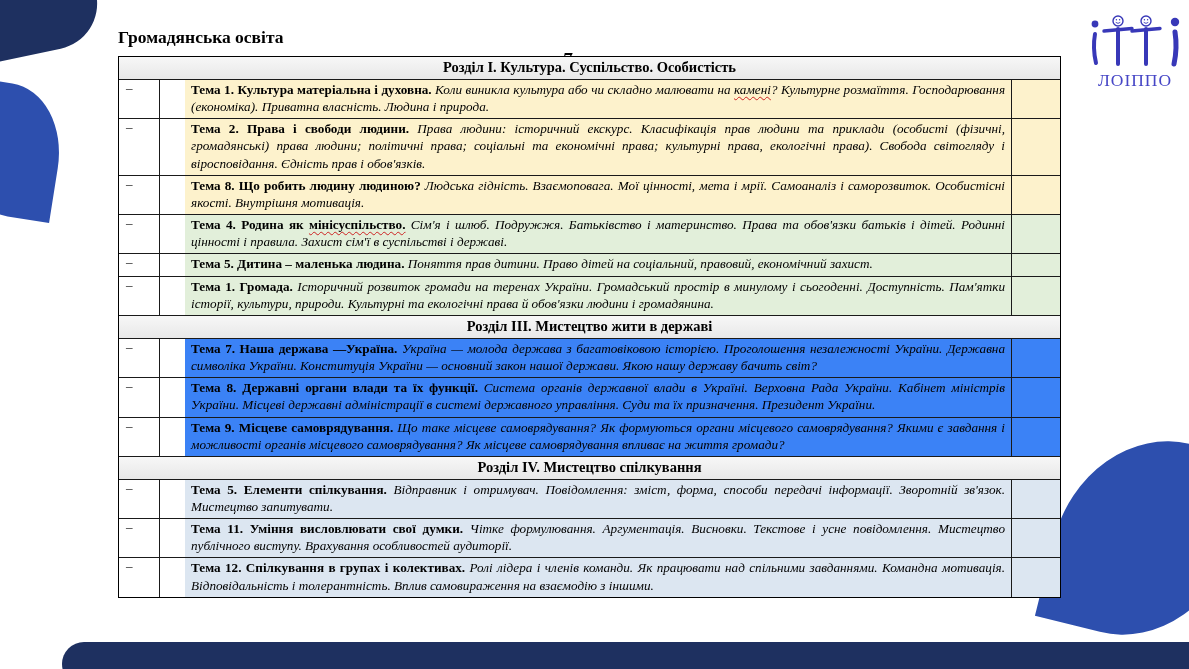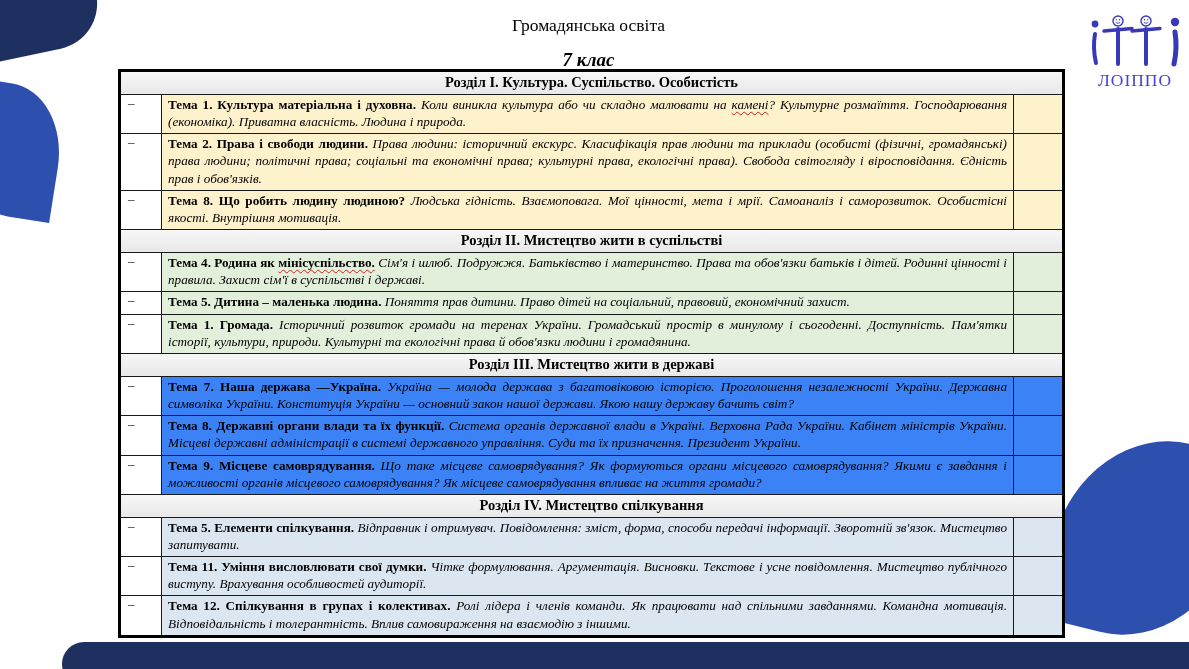--- a/index.html
+++ b/index.html
@@ -9,31 +9,31 @@
   }
   
   .shape{position:absolute;z-index:0;}
   .shape-topleft{left:-36px;top:-34px;width:134px;height:88px;background:#1e3060;border-radius:20px 20px 46px 20px;transform:rotate(-12deg);}
   .shape-leftleaf{left:-40px;top:84px;width:100px;height:132px;background:#2d4fae;border-radius:0 58% 0 58%;transform:rotate(9deg);}
   .shape-bigleaf{right:-44px;top:436px;width:176px;height:204px;background:#2d4fae;border-radius:62% 0 62% 0;transform:rotate(14deg);}
   .shape-bottombar{left:62px;top:642px;right:-10px;height:44px;background:#1e3060;border-radius:22px 0 0 22px;}
   
   .logo{position:absolute;right:6px;top:14px;z-index:2;}
   
-  .doc-title{position:absolute;left:118px;top:15px;width:941px;text-align:center;font-weight:normal;font-size:17.5px;z-index:1;}
+  .doc-title{position:absolute;left:118px;top:27px;width:941px;font-weight:bold;font-size:17.5px;z-index:1;}
   .doc-subtitle{position:absolute;left:118px;top:49px;width:941px;text-align:center;font-weight:bold;font-style:italic;font-size:19px;z-index:1;}
   
-  .tbl{position:absolute;left:118px;top:69px;width:941px;border:3px solid #000000;background:#fff;z-index:1;}
+  .tbl{position:absolute;left:118px;top:56px;width:941px;border:1px solid #000000;background:#fff;z-index:1;}
   .tbl>*{border-top:1px solid #1a1a1a;}
   .tbl>*:first-child{border-top:none;}
   .sec-heading{background:linear-gradient(#f7f7f7,#e8e8e8);text-align:center;font-weight:bold;font-size:14.5px;padding:2px 0 3px;}
   .row{display:flex;align-items:stretch;}
   .cell{box-sizing:border-box;}
   .marker{flex:0 0 41px;border-right:1px solid #1a1a1a;padding:0 0 0 7px;font-size:13px;background:#fff;}
-  .content{flex:1 1 auto;border-right:1px solid #1a1a1a;padding:1px 6px 3px;font-size:13.2px;line-height:1.3;text-align:justify;}
+  .content{flex:1 1 auto;border-right:1px solid #1a1a1a;padding:1px 6px 3px;font-size:13.2px;line-height:1.3;text-align:justify;margin-left:25px;}
   .tail{flex:0 0 48px;}
   .sec1 .content,.sec1 .tail{background:#fdf2cc;}
   .sec2 .content,.sec2 .tail{background:#e2efda;}
   .sec3 .content,.sec3 .tail{background:#3b82f6;}
   .sec4 .content,.sec4 .tail{background:#dce6f1;}
   .tt{font-weight:bold;}
   .dd{font-style:italic;}
   .sp{text-decoration:underline wavy #cc2222;text-decoration-thickness:1px;text-underline-offset:2px;text-decoration-skip-ink:none;}
 </style>
 </head>
@@ -98,21 +98,20 @@
 
   <div class="row sec1">
     <div class="cell marker">–</div>
     <div class="cell content">
       <span class="tt">Тема 8. Що робить людину людиною?</span>
       <span class="dd">Людська гідність. Взаємоповага. Мої цінності, мета і мрії. Самоаналіз і саморозвиток. Особистісні якості. Внутрішня мотивація.</span>
     </div>
     <div class="cell tail"></div>
   </div>
 
-  <div class="sec-heading">Розділ II. Мистецтво жити в суспільстві</div>
 
   <div class="row sec2">
     <div class="cell marker">–</div>
     <div class="cell content">
       <span class="tt">Тема 4. Родина як</span>
       <span class="tt sp">мінісуспільство.</span>
       <span class="dd">Сім'я і шлюб. Подружжя. Батьківство і материнство. Права та обов'язки батьків і дітей. Родинні цінності і правила. Захист сім'ї в суспільстві і державі.</span>
     </div>
     <div class="cell tail"></div>
   </div>

